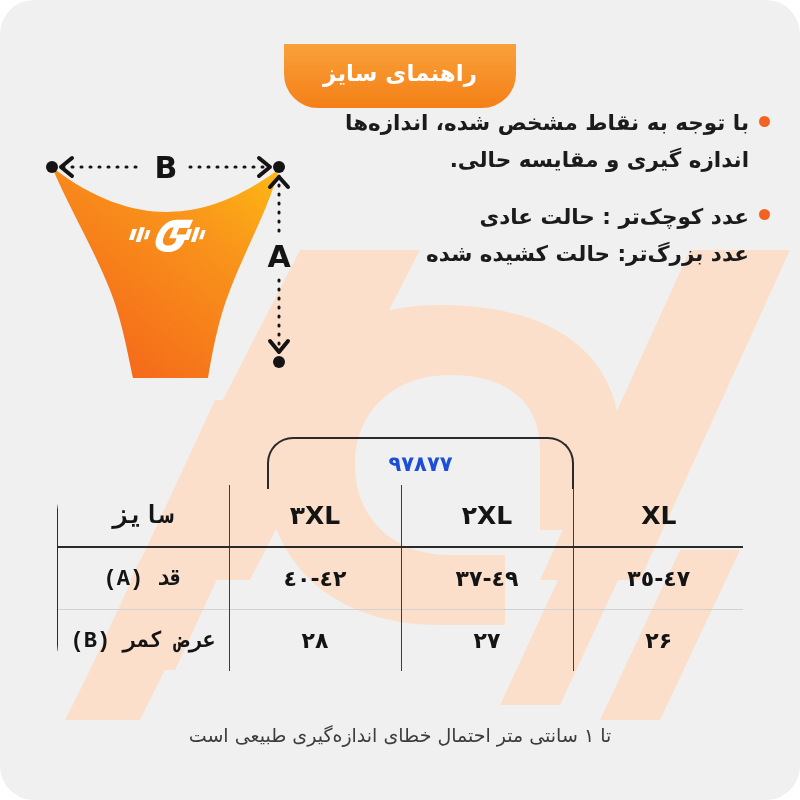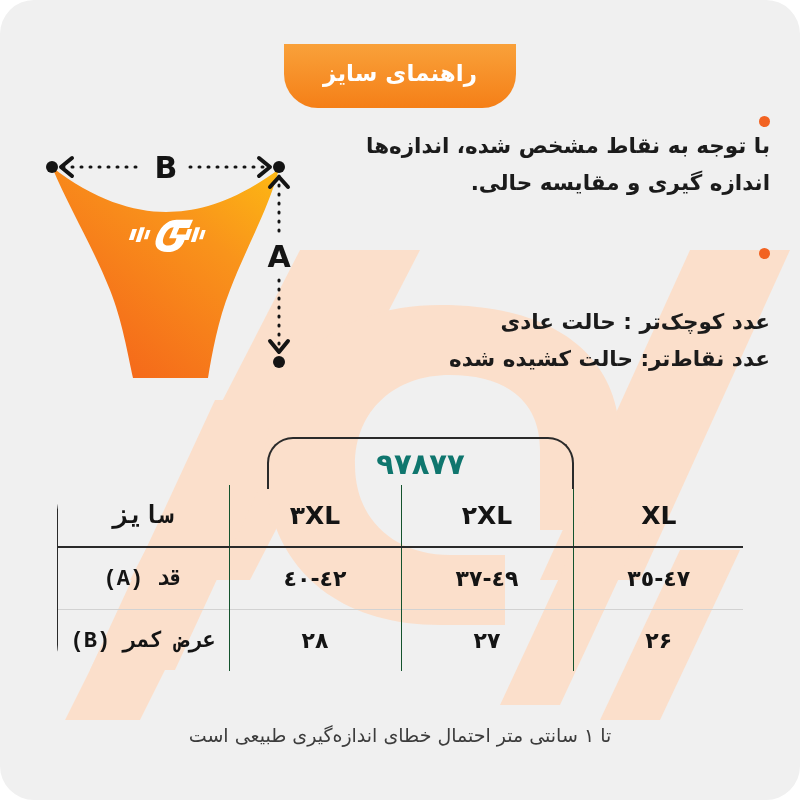--- a/index.html
+++ b/index.html
@@ -66,21 +66,21 @@
   #instructions {
     position: absolute;
     top: 104px;
     right: 30px;
     width: 470px;
     z-index: 3;
     text-align: right;
   }
   .bullet-row {
     display: flex;
-    flex-direction: column;
+    flex-direction: row;
     align-items: flex-start;
     justify-content: flex-start;
   }
   .bullet-dot {
     flex: 0 0 auto;
     width: 11px;
     height: 11px;
     border-radius: 50%;
     background: #F26322;
     margin-top: 12px;
@@ -90,21 +90,21 @@
     flex: 1 1 auto;
   }
   .bullet-body p {
     margin: 0;
     color: #1b1b1b;
     font-size: 21.5px;
     font-weight: bold;
     line-height: 37px;
     text-align: right;
   }
-  #bullet-two { margin-top: 36px; gap: 44px; }
+  #bullet-two { margin-top: 20px; }
   #bullet-two .bullet-dot { margin-top: 11px; }
 
   
   #diagram {
     position: absolute;
     left: 30px;
     top: 140px;
     width: 300px;
     height: 260px;
     z-index: 3;
@@ -128,23 +128,23 @@
     gap: 18px;
     z-index: 4;
     box-sizing: border-box;
   }
   #product-code .pc-label {
     font-size: 21px;
     font-weight: bold;
     color: #141414;
   }
   #product-code .pc-value {
-    font-size: 29px;
-    font-weight: bold;
-    color: #0f766e;
+    font-size: 21px;
+    font-weight: bold;
+    color: #1d4ed8;
     letter-spacing: 1px;
   }
 
   
   #size-table-wrap {
     position: absolute;
     left: 55px;
     top: 483px;
     width: 690px;
     height: 185px;
@@ -231,21 +231,21 @@
       <div class="bullet-body">
         <p>با توجه به نقاط مشخص شده، اندازه‌ها</p>
         <p>اندازه گیری و مقایسه حالی.</p>
       </div>
     </div>
 
     <div class="bullet-row" id="bullet-two">
       <span class="bullet-dot"></span>
       <div class="bullet-body">
         <p>عدد کوچک‌تر : حالت عادی</p>
-        <p>عدد نقاط‌تر: حالت کشیده شده</p>
+        <p>عدد بزرگ‌تر: حالت کشیده شده</p>
       </div>
     </div>
 
   </div>
 
   <svg id="diagram" viewBox="0 0 300 260" xmlns="http://www.w3.org/2000/svg">
     <defs>
       <linearGradient id="garmentGrad" x1="1" y1="0" x2="0.15" y2="1">
         <stop offset="0%" stop-color="#FDB913"></stop>
         <stop offset="35%" stop-color="#F9941B"></stop>

